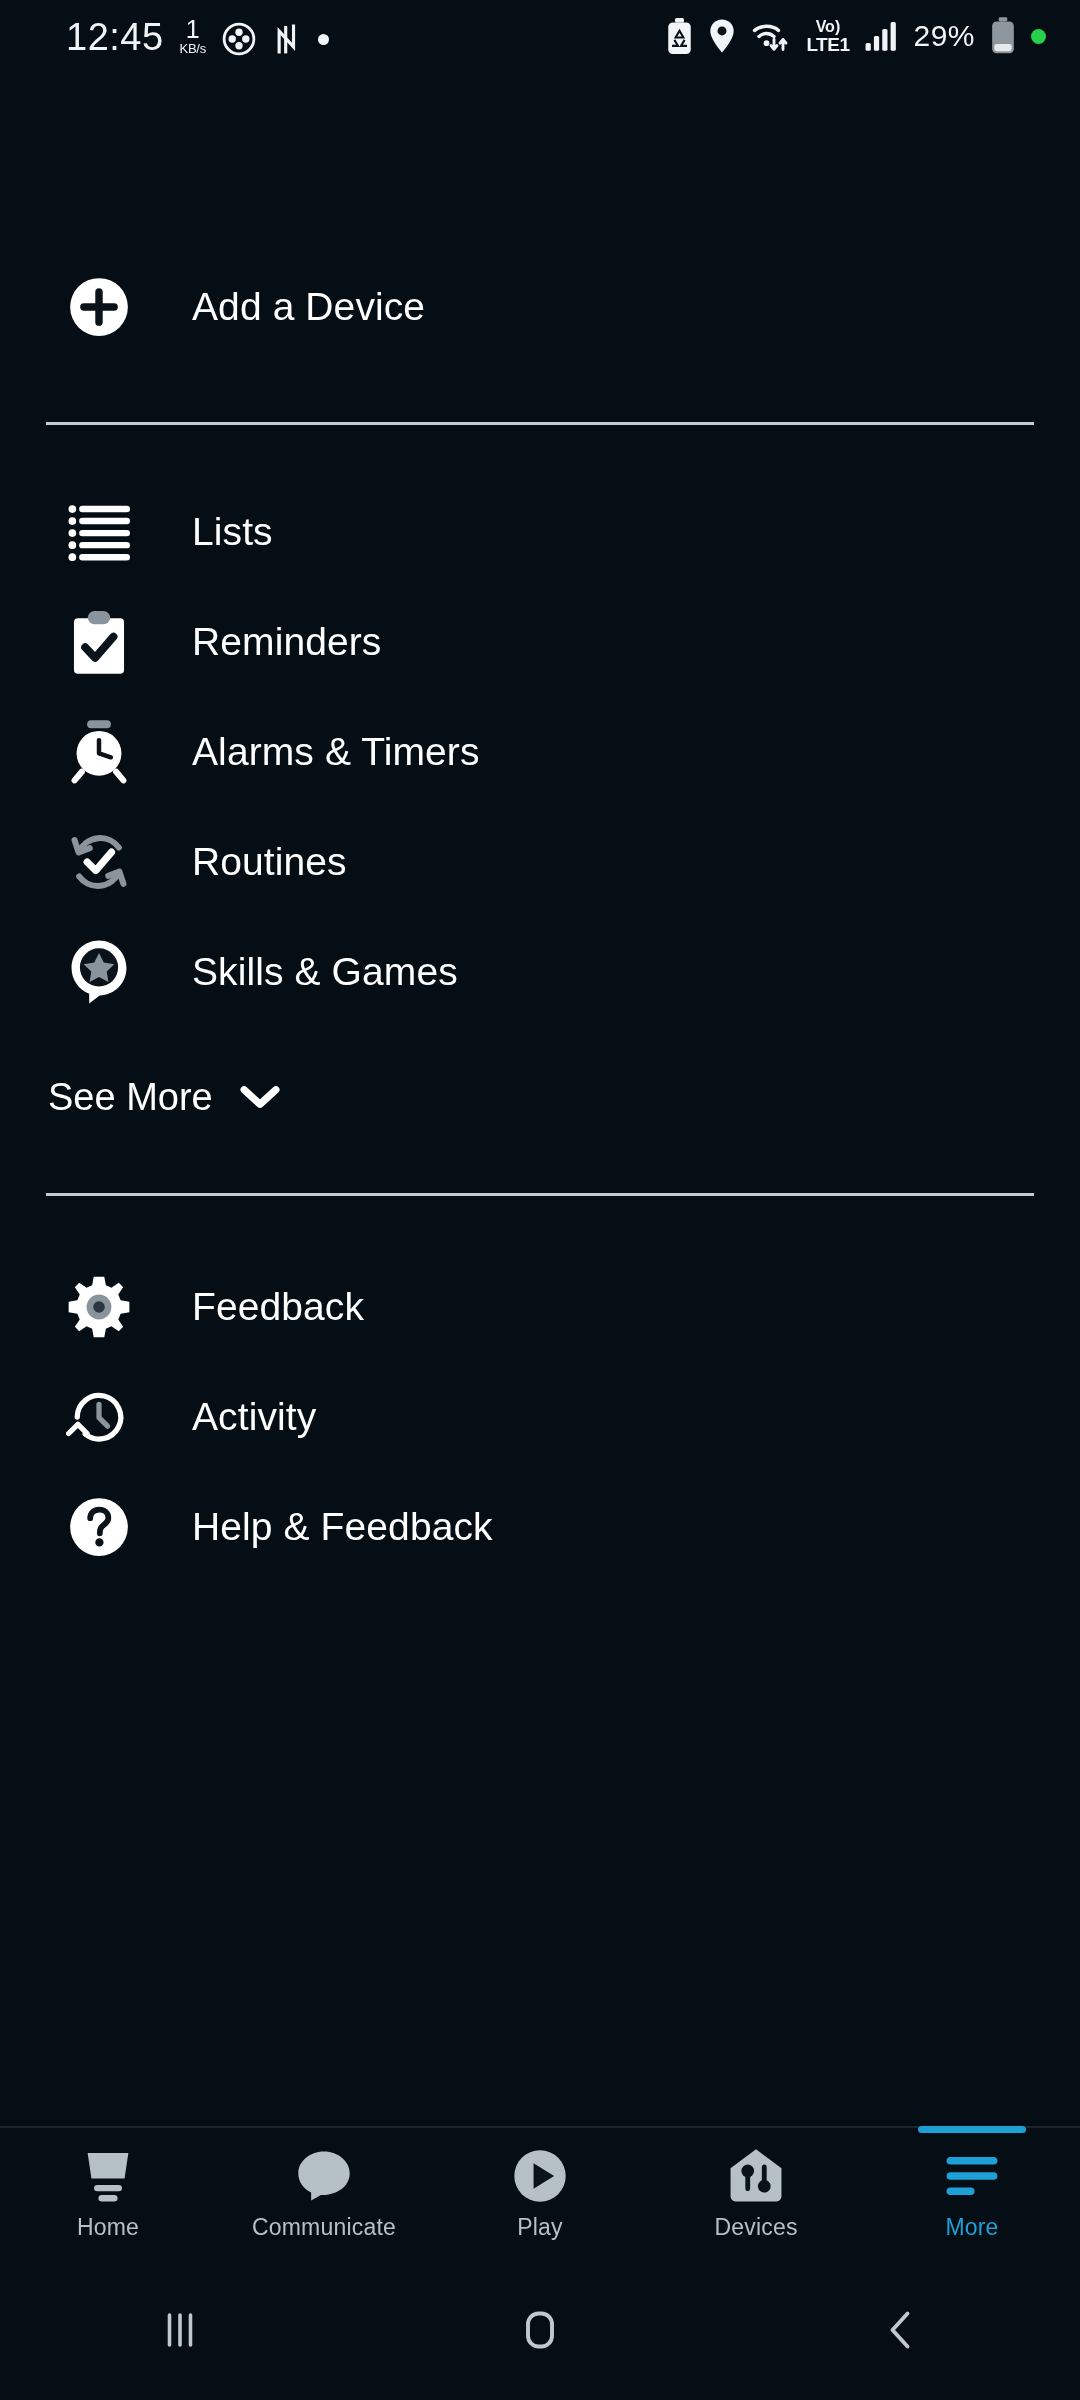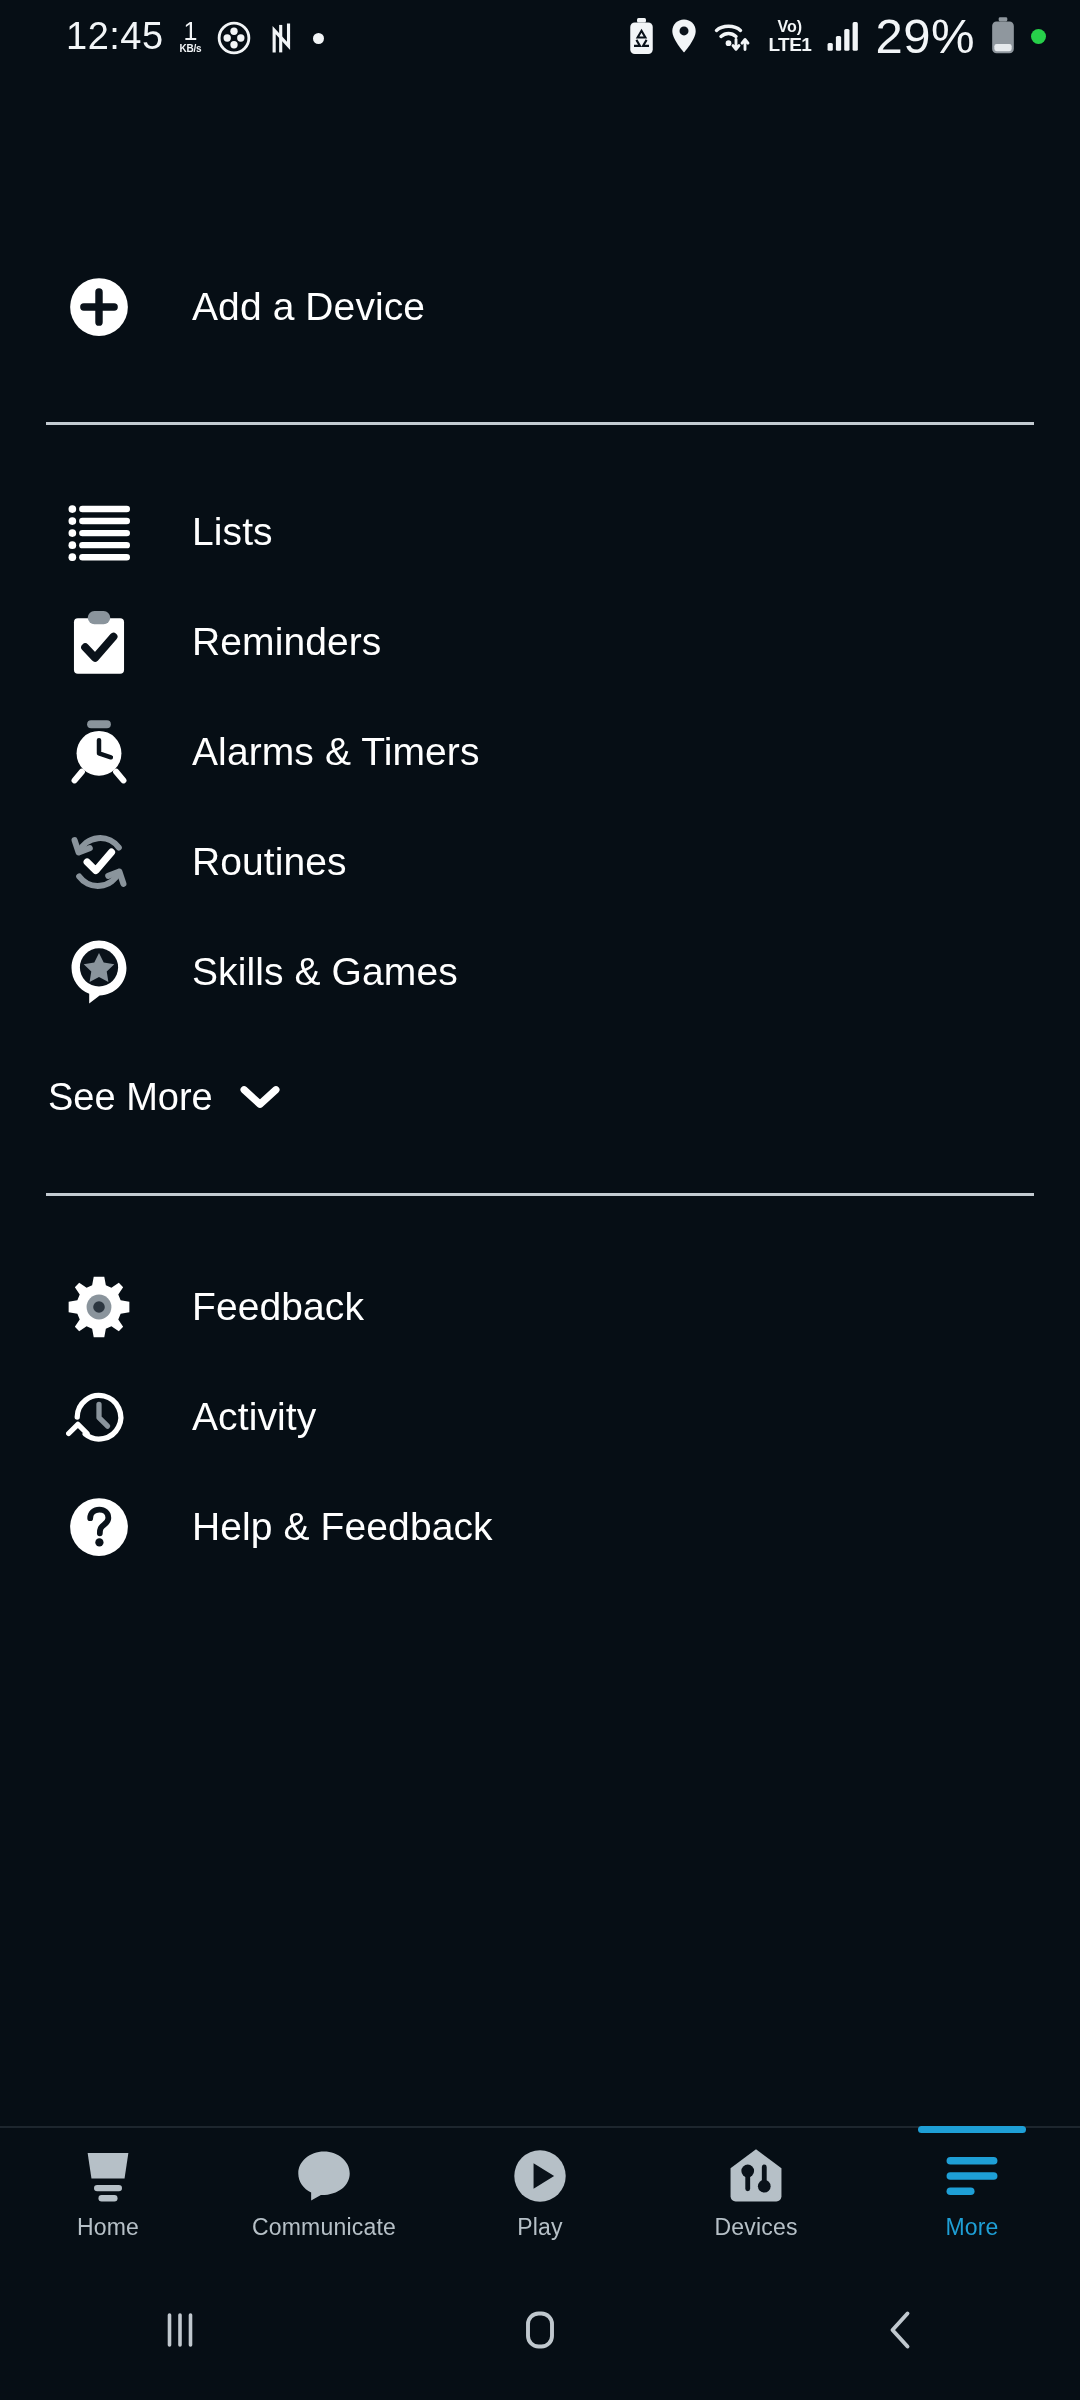--- a/index.html
+++ b/index.html
@@ -21,28 +21,28 @@
   .statusbar {
     height: 72px; flex: 0 0 72px;
     display: flex; align-items: center;
     padding: 0 34px 0 66px;
     color: #f2f5f7;
   }
   .sb-left { display: flex; align-items: flex-end; gap: 16px; }
   .sb-clock { font-size: 38px; letter-spacing: .5px; line-height: 1; font-weight: 400; }
   .sb-speed { display: flex; flex-direction: column; align-items: center; line-height: 1; margin-bottom: 1px; }
   .sb-speed .num { font-size: 25px; }
-  .sb-speed .unit { font-size: 10px; font-weight: bold; letter-spacing: -.3px; }
+  .sb-speed .unit { font-size: 13px; font-weight: normal; letter-spacing: -.3px; }
   .sb-ico { display: flex; align-items: center; }
   .sb-dot-small { width: 11px; height: 11px; border-radius: 50%; background: #f2f5f7; margin-bottom: 11px; }
   .sb-right { margin-left: auto; display: flex; align-items: center; gap: 15px; }
   .sb-volte { display: flex; flex-direction: column; align-items: center; line-height: 1; font-weight: bold; }
   .sb-volte .v1 { font-size: 16px; }
   .sb-volte .v2 { font-size: 19px; letter-spacing: -.5px; }
-  .sb-batt-pct { font-size: 49px; letter-spacing: .5px; }
+  .sb-batt-pct { font-size: 30px; letter-spacing: .5px; }
   .sb-green { width: 15px; height: 15px; border-radius: 50%; background: #27d04a; }
 
   
   .content { flex: 1 1 auto; position: relative; }
 
   .menu-row {
     display: flex; align-items: center;
     height: 110px;
     padding-left: 66px;
     cursor: pointer;

